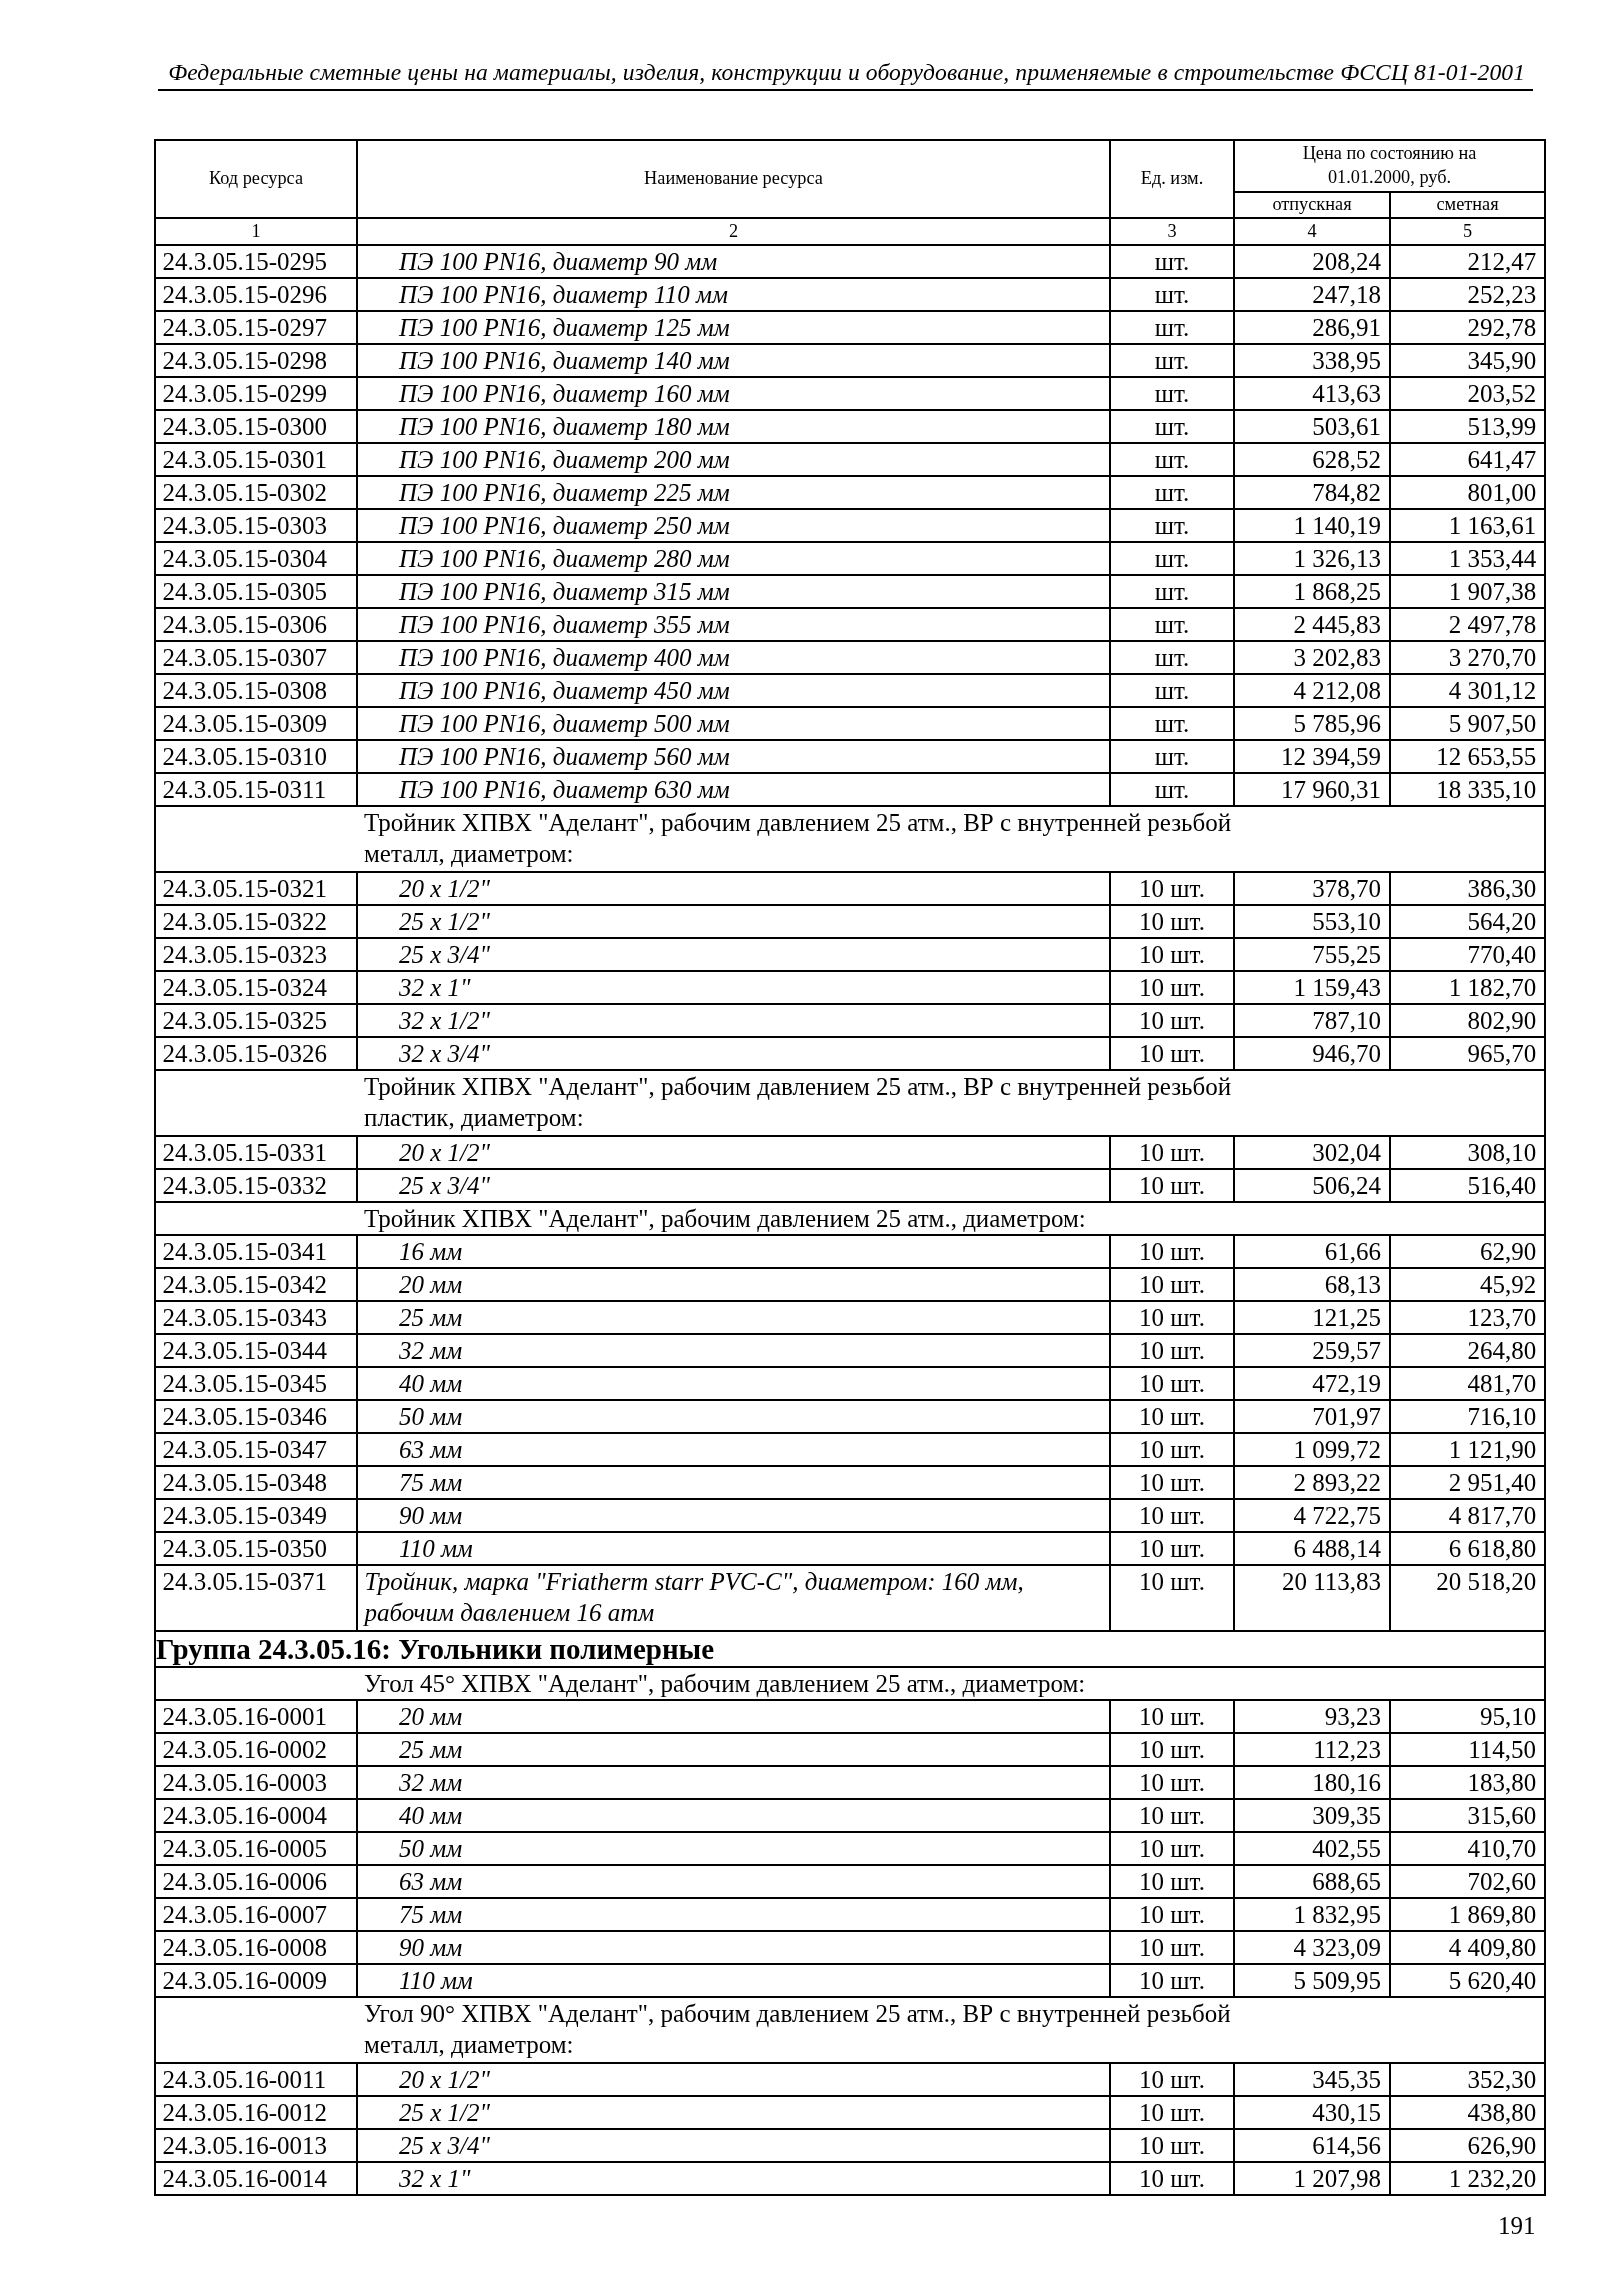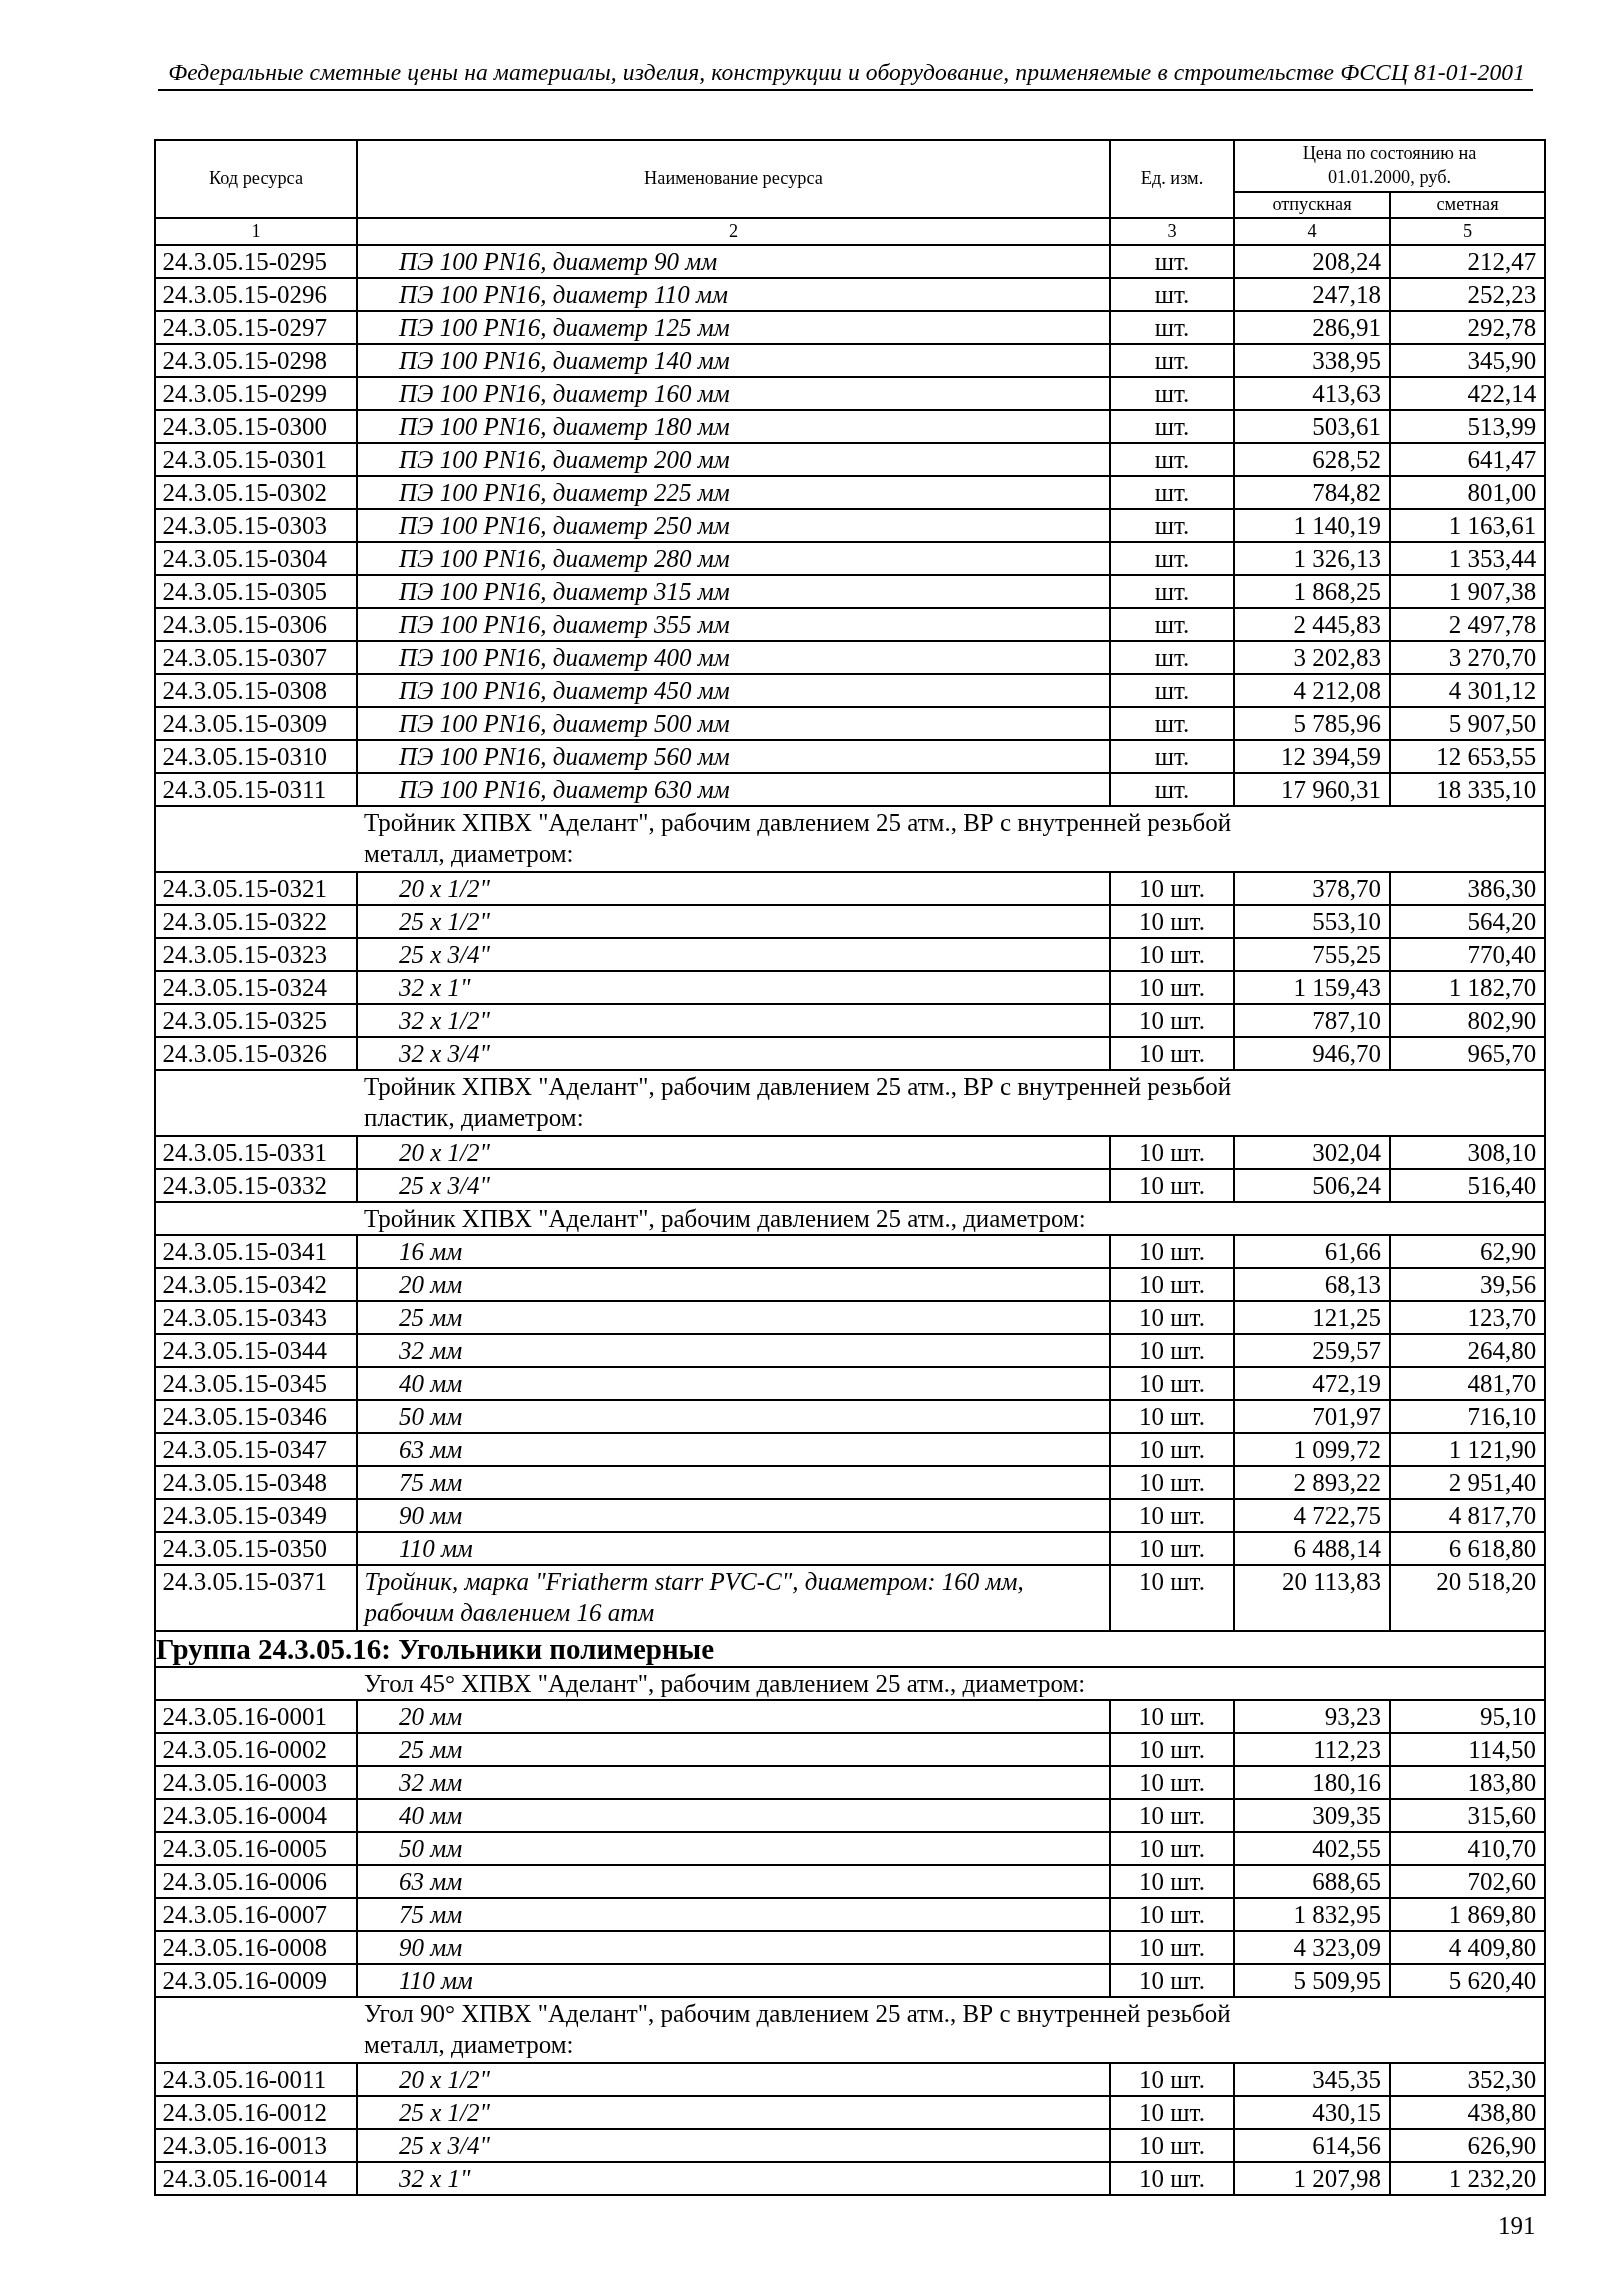--- a/index.html
+++ b/index.html
@@ -102,21 +102,21 @@
         <td class="name">ПЭ 100 PN16, диаметр 140 мм</td>
         <td class="unit">шт.</td>
         <td class="price">338,95</td>
         <td class="price">345,90</td>
       </tr>
       <tr class="data">
         <td class="code">24.3.05.15-0299</td>
         <td class="name">ПЭ 100 PN16, диаметр 160 мм</td>
         <td class="unit">шт.</td>
         <td class="price">413,63</td>
-        <td class="price">422,14</td>
+        <td class="price">203,52</td>
       </tr>
       <tr class="data">
         <td class="code">24.3.05.15-0300</td>
         <td class="name">ПЭ 100 PN16, диаметр 180 мм</td>
         <td class="unit">шт.</td>
         <td class="price">503,61</td>
         <td class="price">513,99</td>
       </tr>
       <tr class="data">
         <td class="code">24.3.05.15-0301</td>
@@ -265,21 +265,21 @@
         <td class="name">16 мм</td>
         <td class="unit">10 шт.</td>
         <td class="price">61,66</td>
         <td class="price">62,90</td>
       </tr>
       <tr class="data">
         <td class="code">24.3.05.15-0342</td>
         <td class="name">20 мм</td>
         <td class="unit">10 шт.</td>
         <td class="price">68,13</td>
-        <td class="price">39,56</td>
+        <td class="price">45,92</td>
       </tr>
       <tr class="data">
         <td class="code">24.3.05.15-0343</td>
         <td class="name">25 мм</td>
         <td class="unit">10 шт.</td>
         <td class="price">121,25</td>
         <td class="price">123,70</td>
       </tr>
       <tr class="data">
         <td class="code">24.3.05.15-0344</td>

